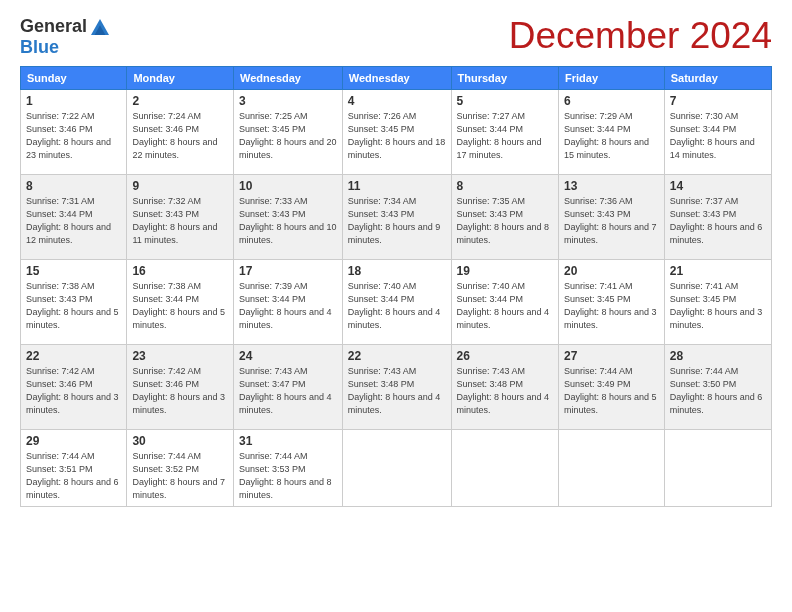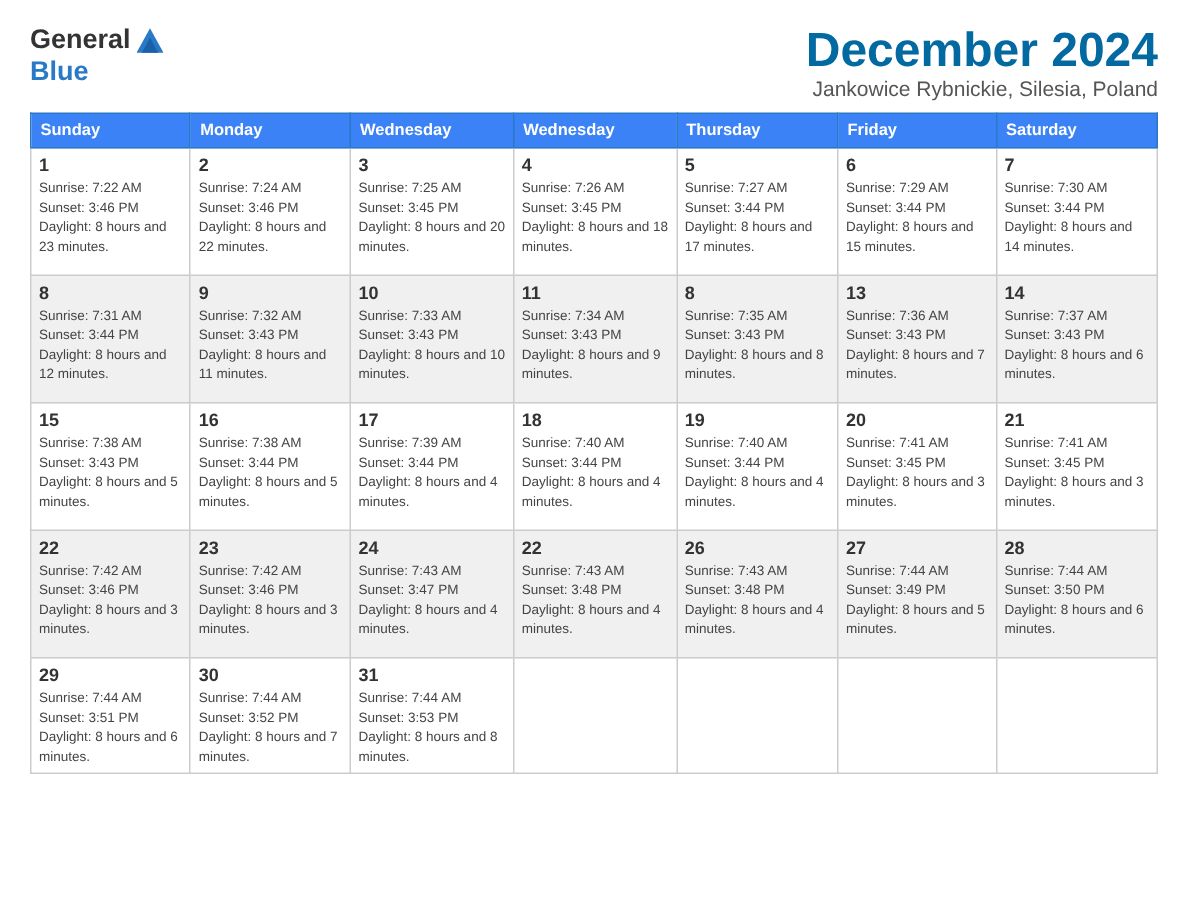--- a/index.html
+++ b/index.html
@@ -45,23 +45,23 @@
     }
     .logo-icon {
       width: 18px;
       height: 18px;
       margin-left: 2px;
     }
     .header-right {
       text-align: right;
     }
     .month-title {
-      font-size: 32px;
-      font-weight: bold;
-      color: #0369a1;
+      font-size: 37px;
+      font-weight: normal;
+      color: #b91c1c;
       line-height: 1.1;
     }
     .location {
       font-size: 14px;
       color: #555;
     }
     .calendar {
       flex: 1;
       border-collapse: collapse;
       width: 100%;
@@ -117,21 +117,20 @@
         <span class="logo-general">General</span>
         <svg class="logo-icon" viewBox="0 0 20 18" xmlns="http://www.w3.org/2000/svg">
           <polygon points="0,18 10,0 20,18" fill="#2979c7"></polygon>
           <polygon points="4,18 10,7 16,18" fill="#1a5fa8"></polygon>
         </svg>
       </div>
       <span class="logo-blue">Blue</span>
     </div>
     <div class="header-right">
       <div class="month-title">December 2024</div>
-      <div class="location">Jankowice Rybnickie, Silesia, Poland</div>
     </div>
   </div>
 
   <table class="calendar">
     <thead>
       <tr>
       <th>Sunday</th>
           <th>Monday</th>
           <th>Wednesday</th>
           <th>Wednesday</th>

